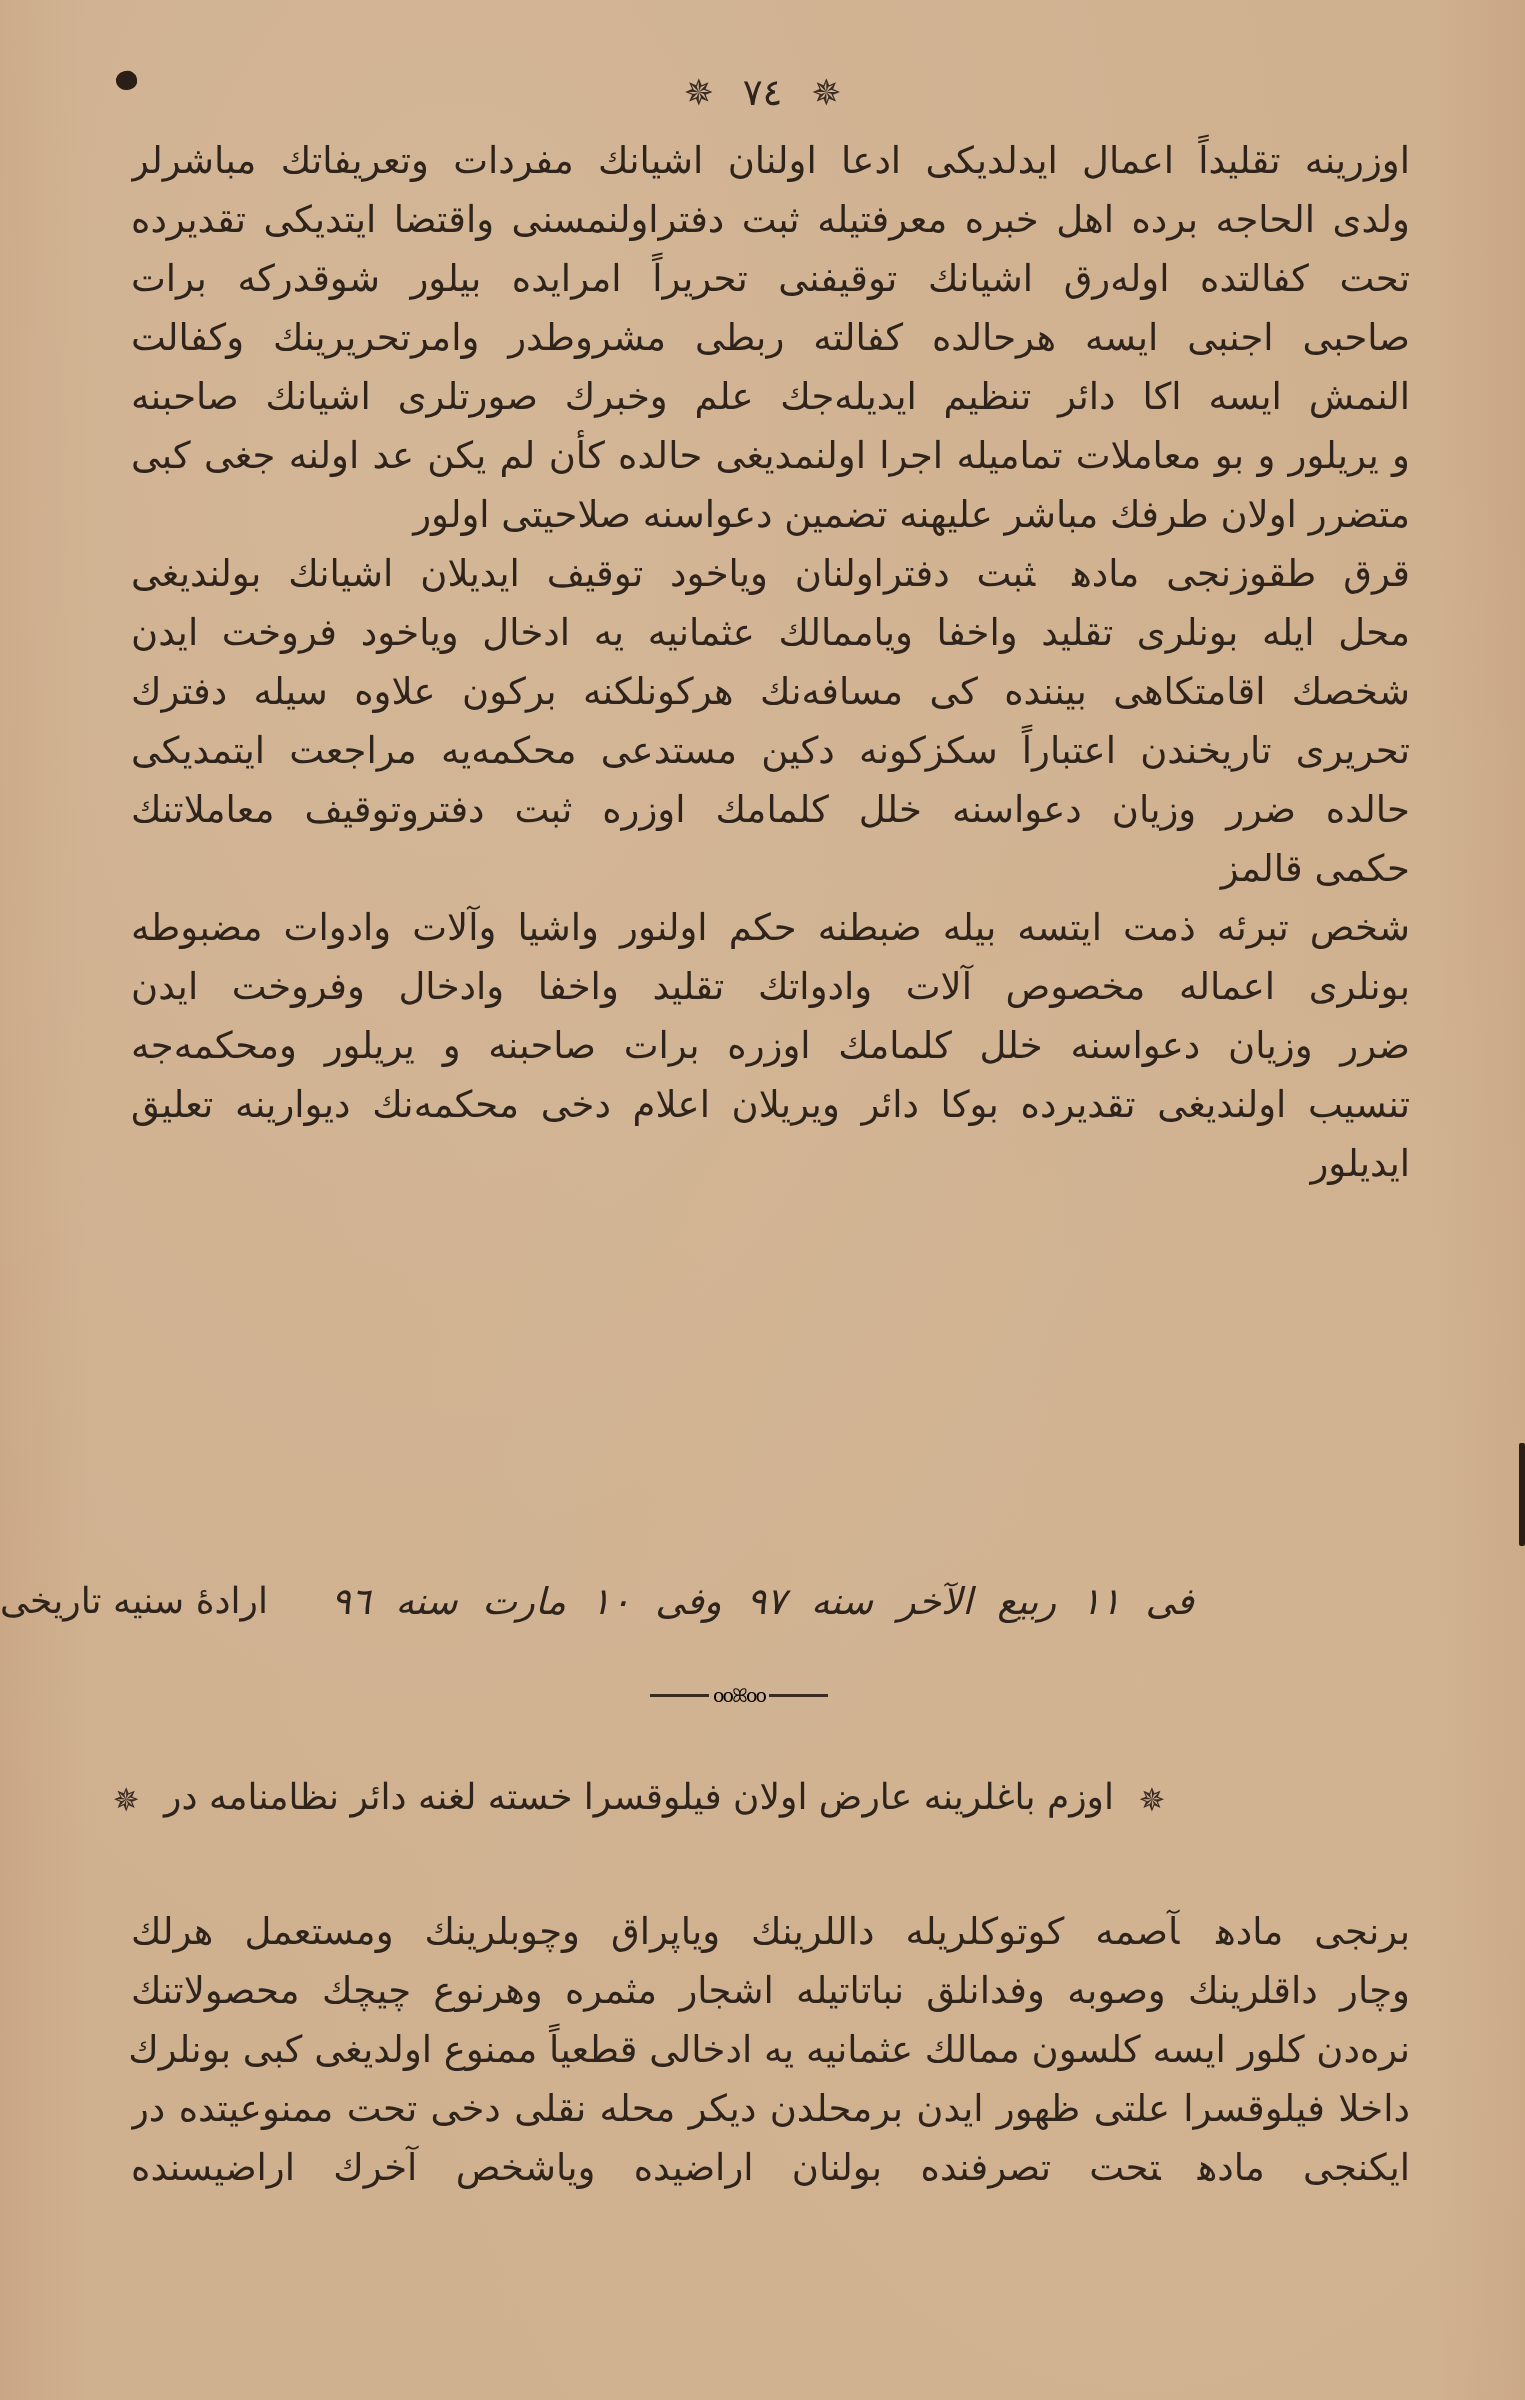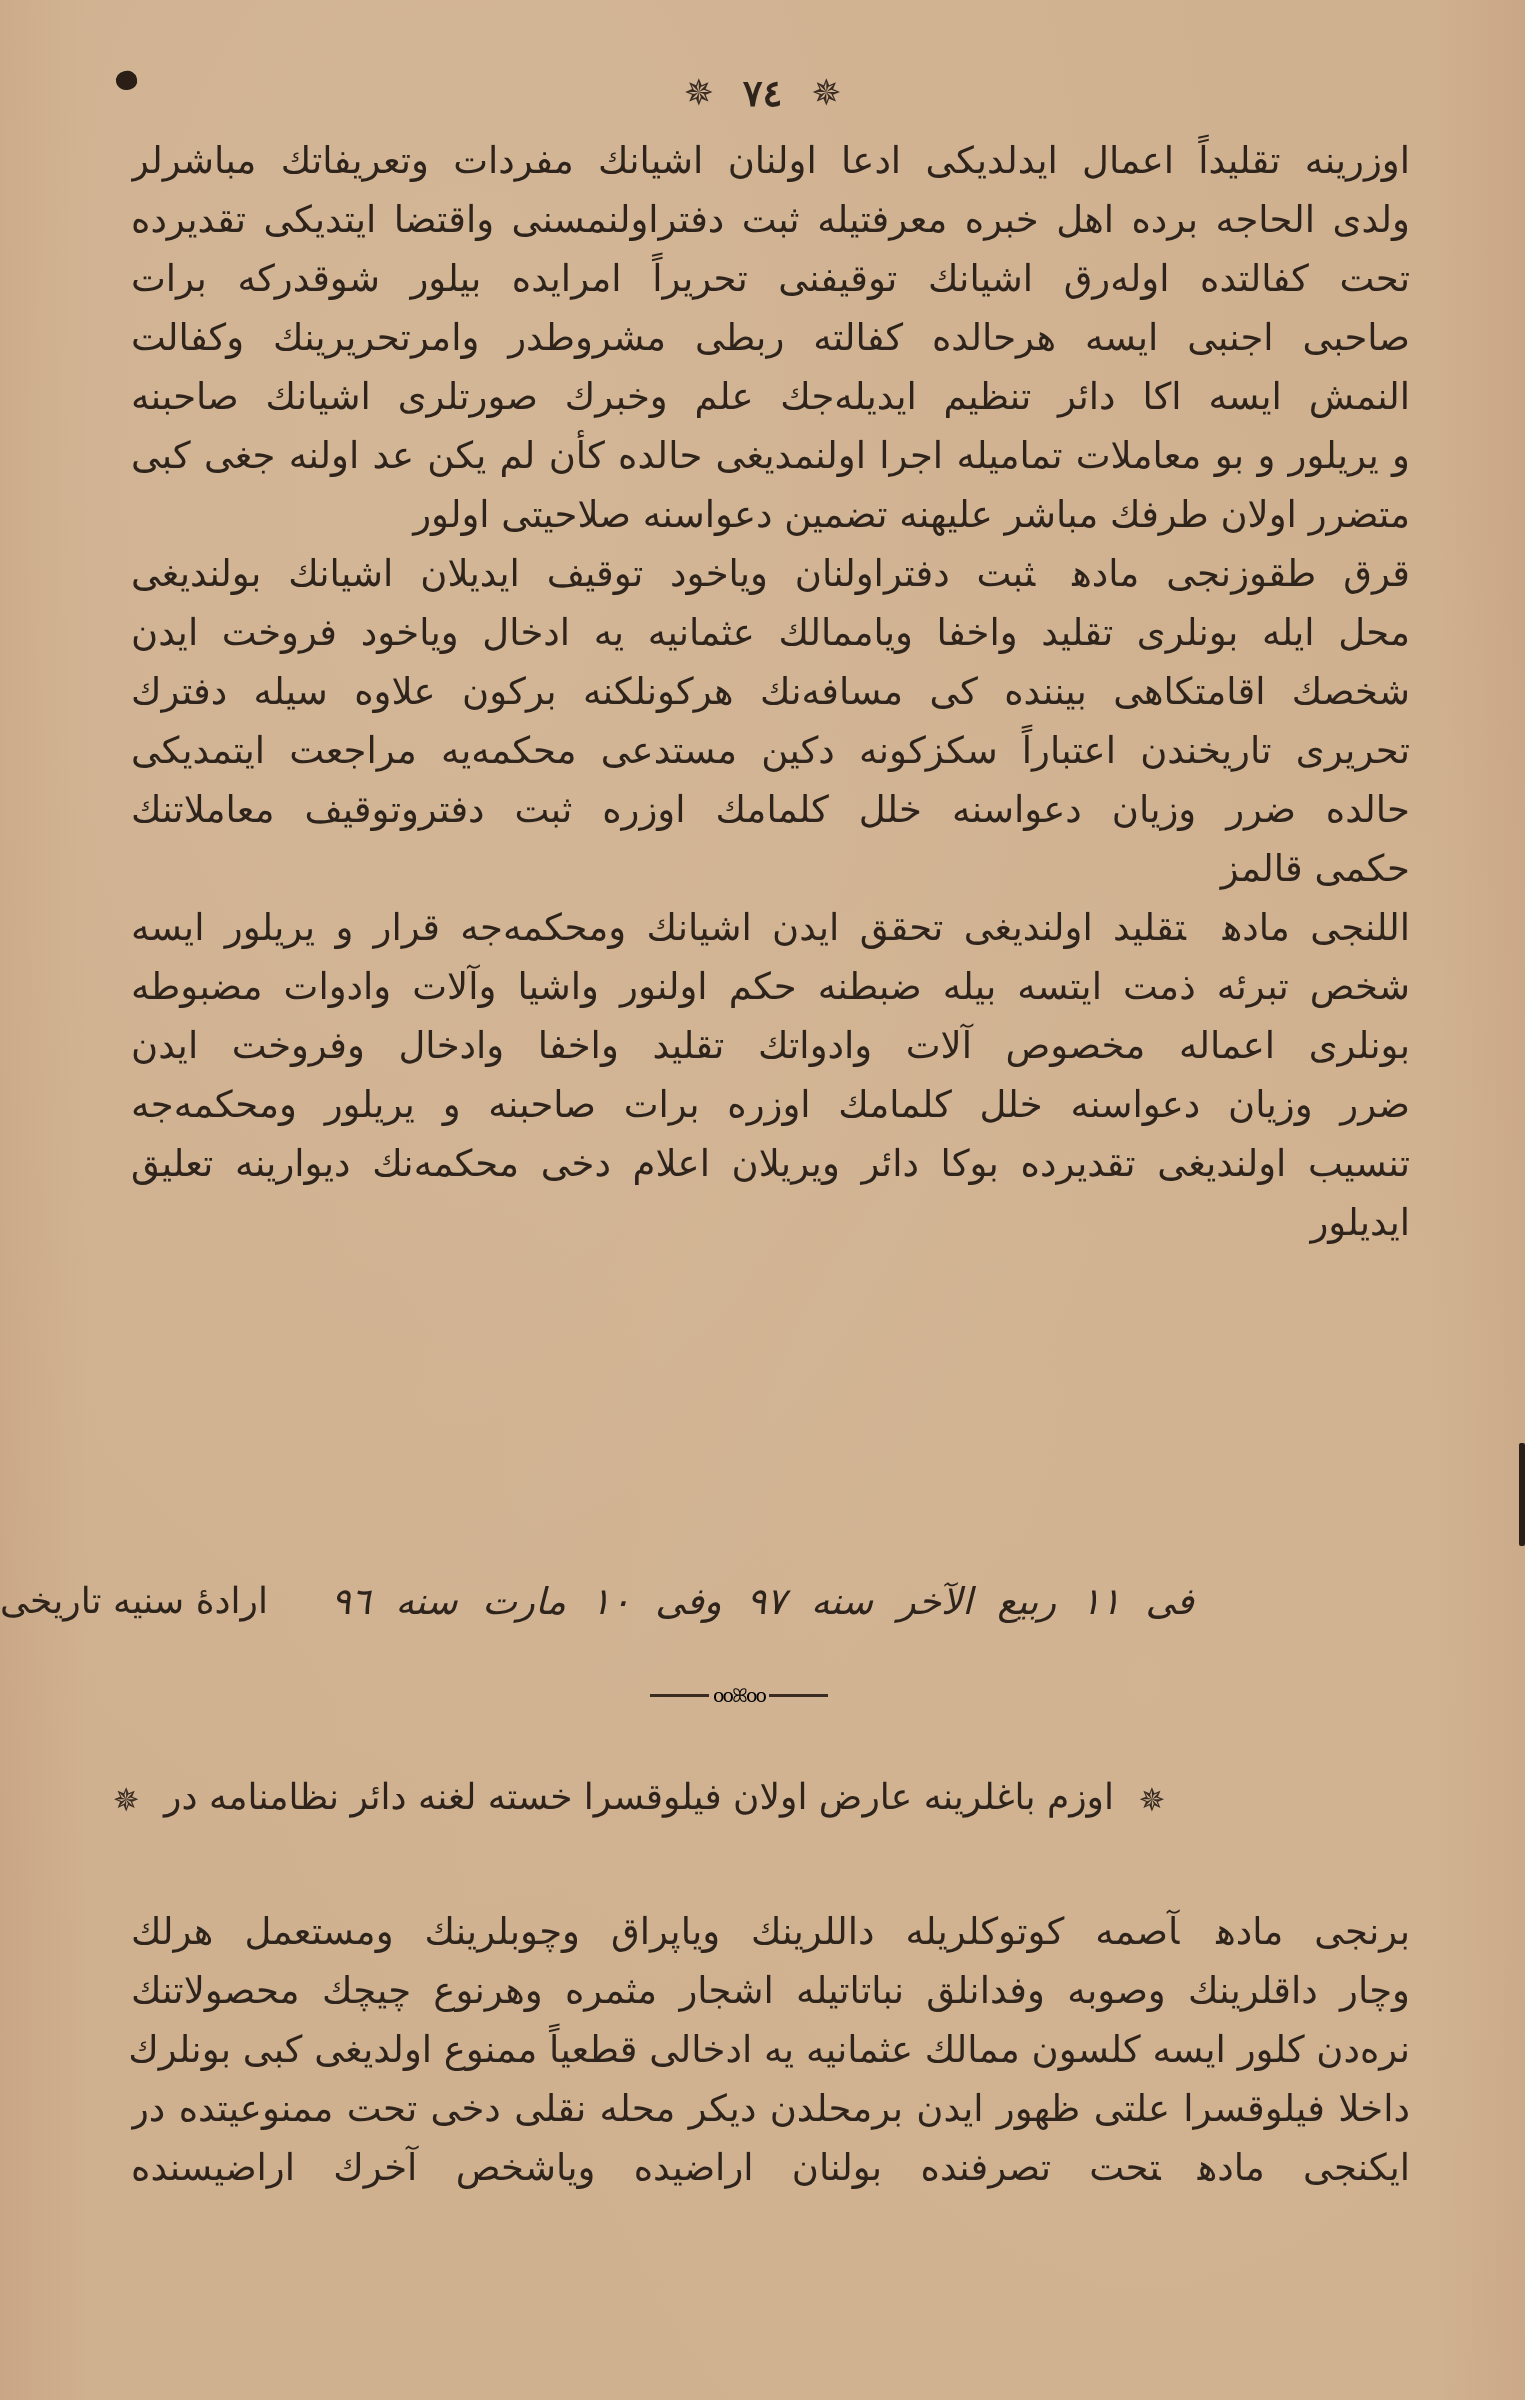--- a/index.html
+++ b/index.html
@@ -48,21 +48,21 @@
     .ornament {
       display: inline-block;
       font-size: 36px;
       margin: 0 17px;
       color: #3a2c22;
       vertical-align: middle;
     }
     .page-number {
       display: inline-block;
       vertical-align: middle;
-      font-weight: bold;
+      font-weight: normal;
     }
     .text-block {
       position: absolute;
       left: 131px;
       width: 1279px;
       direction: rtl;
       text-align: justify;
       text-align-last: justify;
       font-size: 37px;
       line-height: 59px;
@@ -172,23 +172,20 @@
 
     <span class="line">
       <span class="article-label">قرق طقوزنجی ماده</span><span>ثبت دفتراولنان ویاخود توقیف ایدیلان اشیانك بولندیغی</span>
     </span>
     <span class="line">محل ایله بونلری تقلید واخفا ویاممالك عثمانیه یه ادخال ویاخود فروخت ایدن</span>
     <span class="line">شخصك اقامتكاهی بیننده كی مسافەنك هركونلكنه بركون علاوه سیله دفترك</span>
     <span class="line">تحریری تاریخندن اعتباراً سكزكونه دكین مستدعی محكمەیه مراجعت ایتمدیكی</span>
     <span class="line">حالده ضرر وزیان دعواسنه خلل كلمامك اوزره ثبت دفتروتوقیف معاملاتنك</span>
     <span class="line short">حكمی قالمز</span>
 
-    <span class="line">
-      <span class="article-label">اللنجی ماده</span><span>تقلید اولندیغی تحقق ایدن اشیانك ومحكمەجه قرار و یریلور ایسه</span>
-    </span>
     <span class="line">شخص تبرئه ذمت ایتسه بیله ضبطنه حكم اولنور واشیا وآلات وادوات مضبوطه</span>
     <span class="line">بونلری اعماله مخصوص آلات وادواتك تقلید واخفا وادخال وفروخت ایدن</span>
     <span class="line">ضرر وزیان دعواسنه خلل كلمامك اوزره برات صاحبنه و یریلور ومحكمەجه</span>
     <span class="line">تنسیب اولندیغی تقدیرده بوكا دائر ویریلان اعلام دخی محكمەنك دیوارینه تعلیق</span>
     <span class="line short">ایدیلور</span>
   </div>
 
   <div class="date-title">ارادۀ سنیه تاریخی</div>
   <div class="date-line">فی ١١ ربیع الآخر سنه ٩٧ وفی ١٠ مارت سنه ٩٦</div>
 

